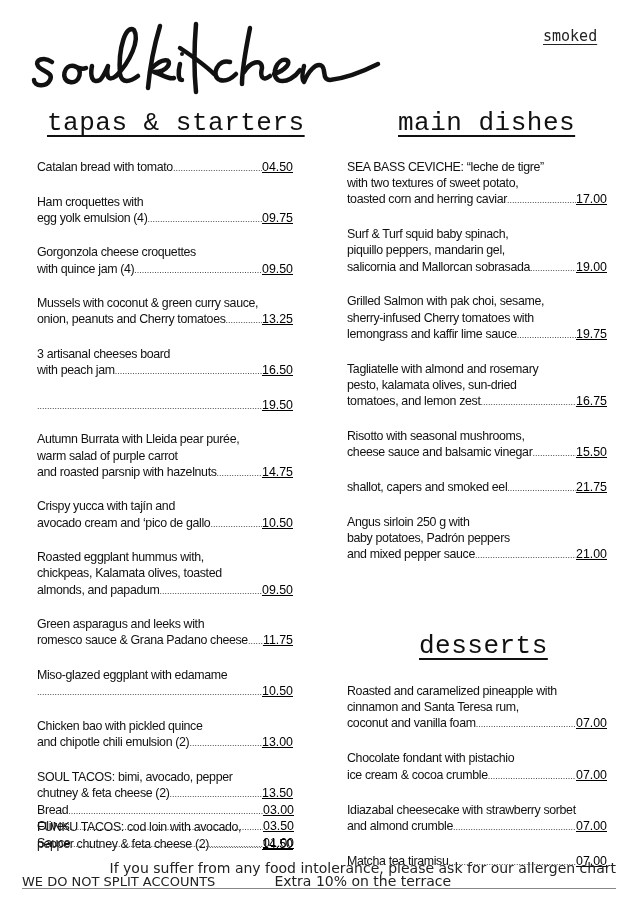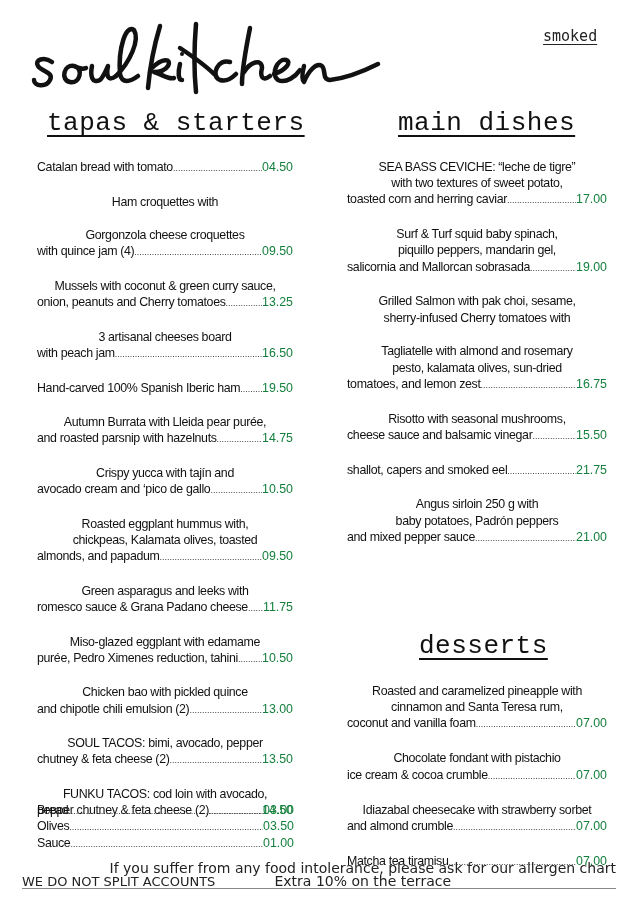--- a/index.html
+++ b/index.html
@@ -19,26 +19,26 @@
     letter-spacing: 0.5px; white-space: nowrap;
   }
   .h-tapas { left: 47px; top: 108px; }
   .h-main { left: 398px; top: 108px; }
   .h-desserts { left: 419px; top: 631px; }
   .col { position: absolute; }
   .col-left { left: 37px; top: 159px; width: 256px; }
   .col-right { left: 347px; top: 159px; width: 260px; }
   .col-desserts { left: 347px; top: 683px; width: 260px; }
   .item { font-size: 12.4px; line-height: 16.2px; letter-spacing: -0.35px; color: #111; }
-  .item .line { display: block; white-space: nowrap; overflow: hidden; text-align: center; }
+  .item .line { display: block; white-space: nowrap; overflow: hidden; }
   .item .last { display: flex; align-items: baseline; white-space: nowrap; justify-content: space-between; }
   .item .last .txt { flex: 0 0 auto; }
   .item .last .dots { flex: 1 1 auto; overflow: hidden; white-space: nowrap; color: #333; letter-spacing: 0; font-size: 9px; }
   .item .last .dots::before { content: "......................................................................................................................................................"; }
-  .item .last .price { flex: 0 0 auto; color: #15803d; letter-spacing: 0; }
+  .item .last .price { flex: 0 0 auto; color: #000000; letter-spacing: 0; text-decoration: underline; }
   .col-left .item { margin-bottom: 17.4px; }
   .col-right .item { margin-bottom: 17.6px; }
   .col-desserts .item { margin-bottom: 17.8px; }
   .extras { position: absolute; left: 37px; top: 803px; width: 257px; }
   .extras .item { margin-bottom: 0; line-height: 15.3px; }
   .footer-note {
     position: absolute; right: 24px; top: 862px; text-align: center;
     font-family: "DejaVu Sans", sans-serif; font-size: 14px; line-height: 13px; color: #222;
   }
   .footer-left {
@@ -90,20 +90,25 @@
 <div class="col col-left">
   <div class="item">
     <div class="last">
         <span class="txt">Catalan bread with tomato</span>
         <span class="dots"></span>
         <span class="price">04.50</span>
       </div>
   </div>
   <div class="item">
     <span class="line">Ham croquettes with</span>
+    <div class="last">
+        <span class="txt">egg yolk emulsion (4)</span>
+        <span class="dots"></span>
+        <span class="price">09.75</span>
+      </div>
   </div>
   <div class="item">
     <span class="line">Gorgonzola cheese croquettes</span>
     <div class="last">
         <span class="txt">with quince jam (4)</span>
         <span class="dots"></span>
         <span class="price">09.50</span>
       </div>
   </div>
   <div class="item">
@@ -117,27 +122,27 @@
   <div class="item">
     <span class="line">3 artisanal cheeses board</span>
     <div class="last">
         <span class="txt">with peach jam</span>
         <span class="dots"></span>
         <span class="price">16.50</span>
       </div>
   </div>
   <div class="item">
     <div class="last">
-        <span class="txt">Hand-carved 100% Spanish Iberic ham</span>
         <span class="dots"></span>
         <span class="price">19.50</span>
       </div>
   </div>
   <div class="item">
     <span class="line">Autumn Burrata with Lleida pear purée,</span>
+    <span class="line">warm salad of purple carrot</span>
     <div class="last">
         <span class="txt">and roasted parsnip with hazelnuts</span>
         <span class="dots"></span>
         <span class="price">14.75</span>
       </div>
   </div>
   <div class="item">
     <span class="line">Crispy yucca with tajín and</span>
     <div class="last">
         <span class="txt">avocado cream and ‘pico de gallo</span>
@@ -158,21 +163,20 @@
     <span class="line">Green asparagus and leeks with</span>
     <div class="last">
         <span class="txt">romesco sauce &amp; Grana Padano cheese</span>
         <span class="dots"></span>
         <span class="price">11.75</span>
       </div>
   </div>
   <div class="item">
     <span class="line">Miso-glazed eggplant with edamame</span>
     <div class="last">
-        <span class="txt">purée, Pedro Ximenes reduction, tahini</span>
         <span class="dots"></span>
         <span class="price">10.50</span>
       </div>
   </div>
   <div class="item">
     <span class="line">Chicken bao with pickled quince</span>
     <div class="last">
         <span class="txt">and chipotle chili emulsion (2)</span>
         <span class="dots"></span>
         <span class="price">13.00</span>
@@ -235,20 +239,25 @@
     <span class="line">piquillo peppers, mandarin gel,</span>
     <div class="last">
         <span class="txt">salicornia and Mallorcan sobrasada</span>
         <span class="dots"></span>
         <span class="price">19.00</span>
       </div>
   </div>
   <div class="item">
     <span class="line">Grilled Salmon with pak choi, sesame,</span>
     <span class="line">sherry-infused Cherry tomatoes with</span>
+    <div class="last">
+        <span class="txt">lemongrass and kaffir lime sauce</span>
+        <span class="dots"></span>
+        <span class="price">19.75</span>
+      </div>
   </div>
   <div class="item">
     <span class="line">Tagliatelle with almond and rosemary</span>
     <span class="line">pesto, kalamata olives, sun-dried</span>
     <div class="last">
         <span class="txt">tomatoes, and lemon zest</span>
         <span class="dots"></span>
         <span class="price">16.75</span>
       </div>
   </div>

